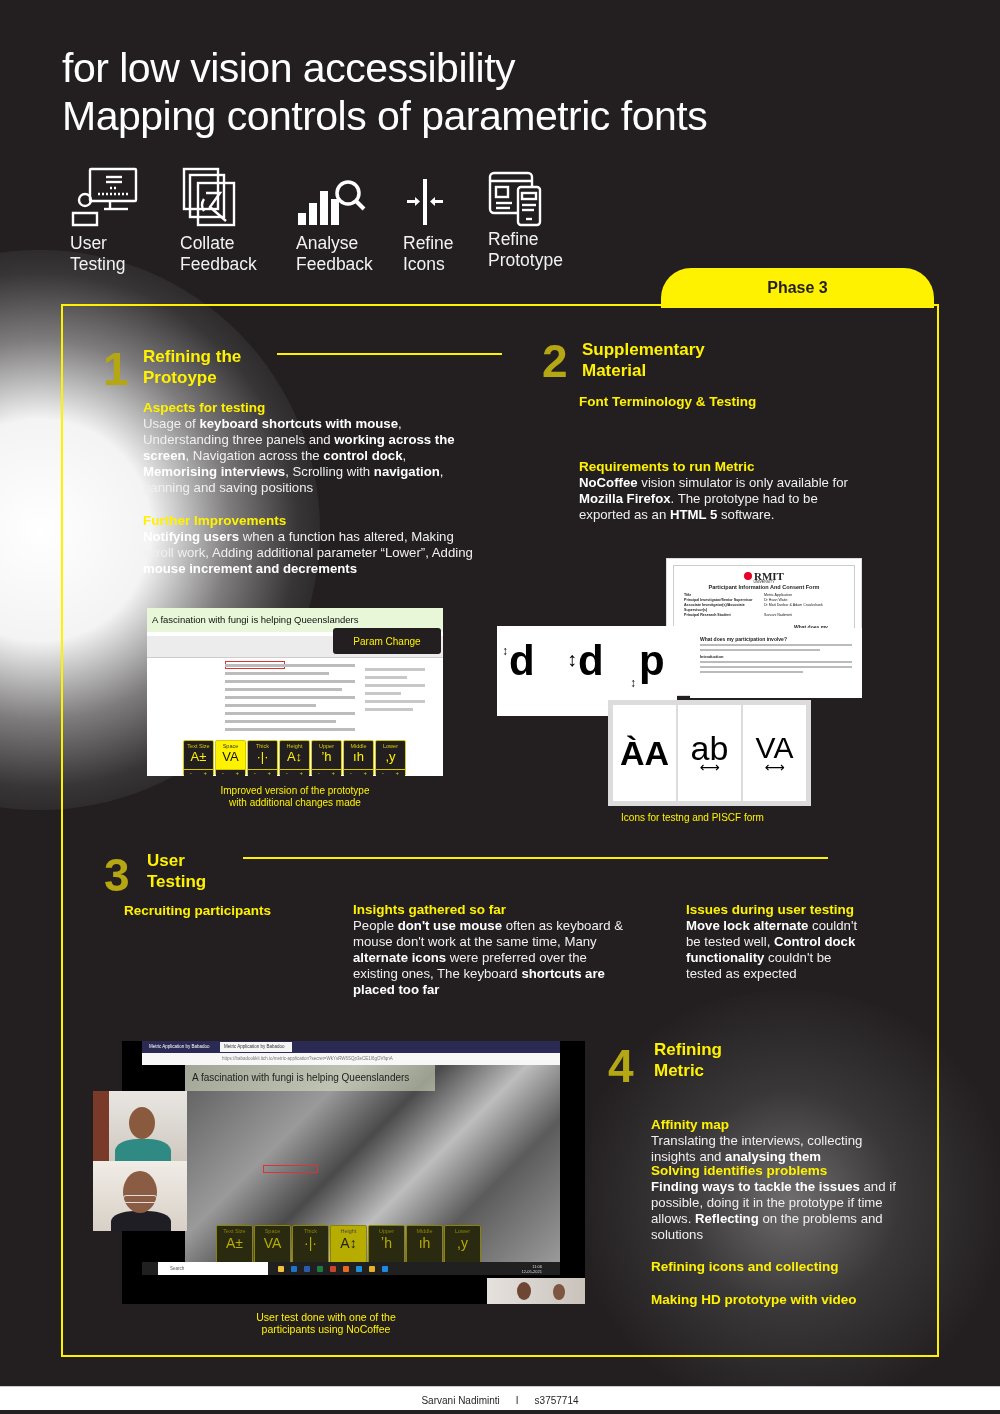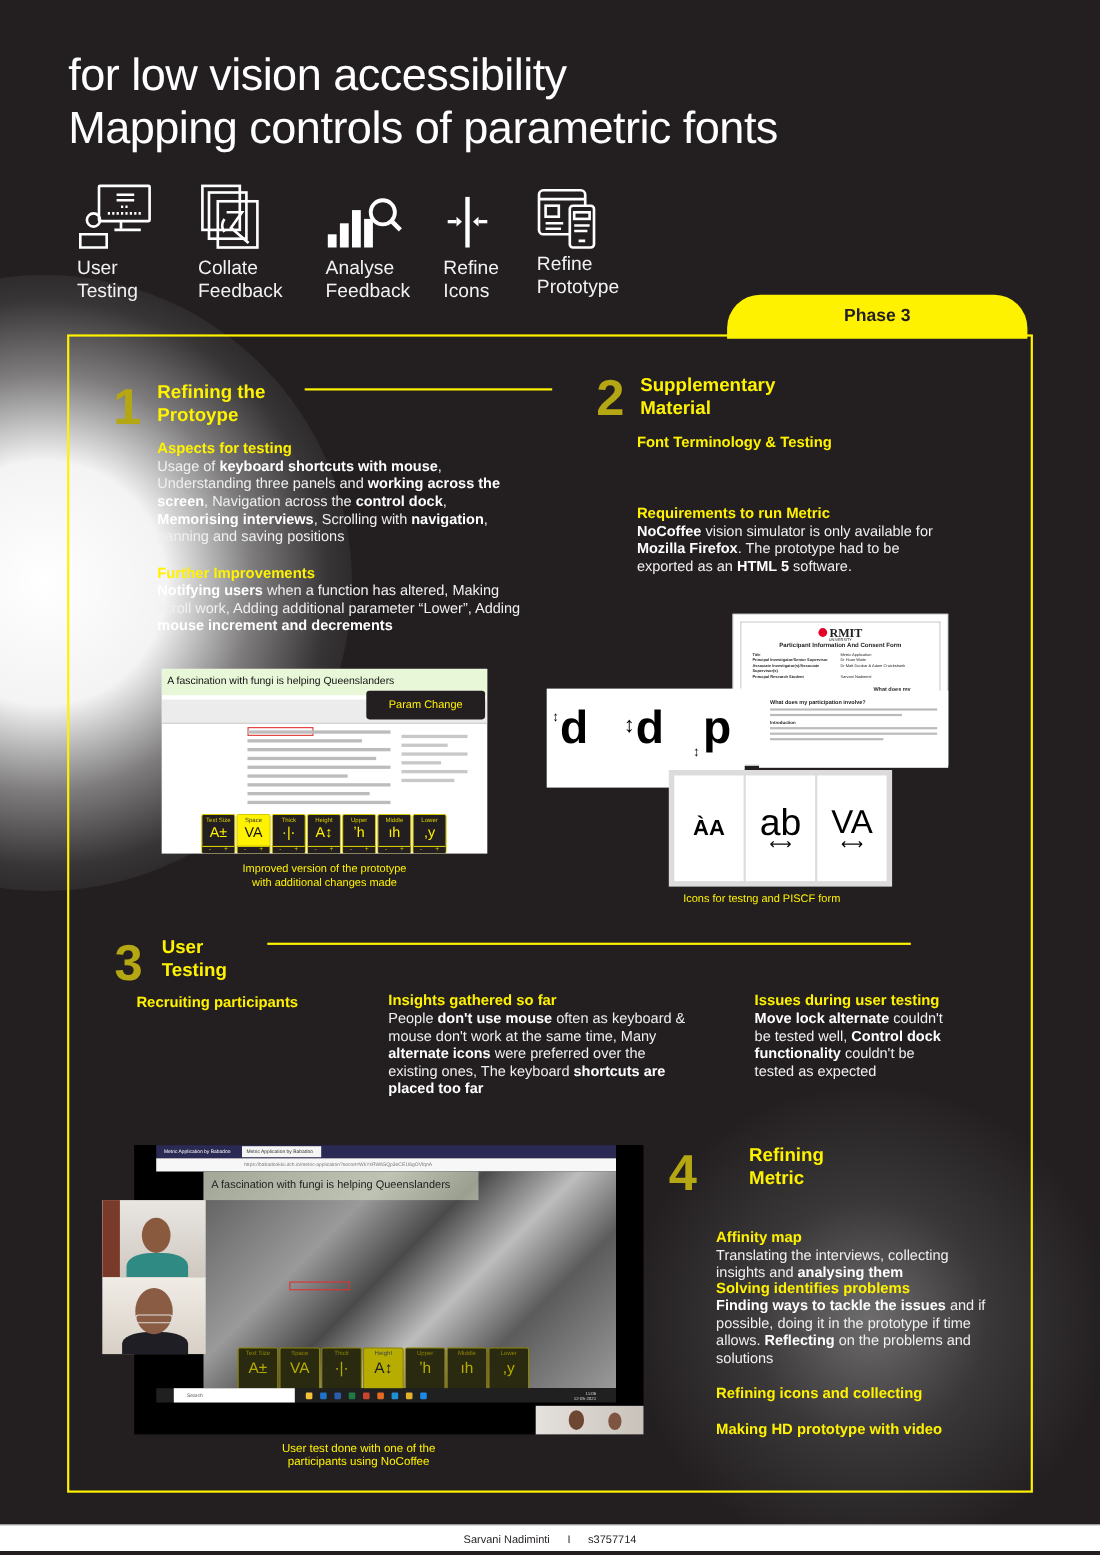--- a/index.html
+++ b/index.html
@@ -91,21 +91,21 @@
   .pis .row span:first-child { width: 80px; font-weight: 700; }
   .pis .q { font-size: 5px; font-weight: 700; margin: 6px 0 2px 10px; }
   .pis .tl { height: 2px; background: #bbb; margin: 0 10px 3px; }
 
   .dcard { position: absolute; left: 497px; top: 626px; width: 180px; height: 90px; background: #fff; color: #000; }
   .dcard .g { position: absolute; top: 12px; font-weight: 700; font-size: 42px; line-height: 46px; font-family: "Liberation Sans", sans-serif; }
   .dcard .a { position: absolute; font-size: 12px; font-weight: 700; }
 
   .icards { position: absolute; left: 608px; top: 700px; width: 203px; height: 106px; background: #dcdcdc; display: flex; gap: 2px; padding: 5px; }
   .icards .c { flex: 1; background: #fff; color: #000; display: flex; flex-direction: column; align-items: center; justify-content: center; }
-  .icards .c .g { font-size: 20px; line-height: 28px; font-weight: 700; }
+  .icards .c .g { font-size: 34px; line-height: 28px; font-weight: 700; }
   .icards .c .g.light { font-weight: 400; font-size: 34px; }
   .icards .c .ar { font-size: 14px; line-height: 10px; }
 
   
   .ut { position: absolute; left: 122px; top: 1041px; width: 463px; height: 263px; background: #000; overflow: hidden; }
   .ut .tabs { position: absolute; left: 20px; top: 0; width: 418px; height: 12px; background: #2b2a55; display: flex; align-items: center; }
   .ut .tab { height: 10px; width: 72px; margin-left: 3px; font-size: 4.5px; color: #fff; padding: 2px 4px; white-space: nowrap; overflow: hidden; }
   .ut .tab.on { background: #f5f5f5; color: #333; }
   .ut .addr { position: absolute; left: 20px; top: 12px; width: 418px; height: 12px; background: #f7f7f7; font-size: 4.5px; color: #777; padding: 3px 80px; white-space: nowrap; overflow: hidden; }
   .ut .page { position: absolute; left: 63px; top: 24px; width: 375px; height: 197px;
@@ -509,21 +509,21 @@
   <div class="head" style="left:30px; top:4px; width:14px; height:18px; background:#6d4634;"></div>
   <div class="head" style="left:66px; top:6px; width:12px; height:16px; background:#7d5540;"></div>
 </div>
 
 <div class="caption" style="left:226px; top:1311px; width:200px; font-size:10.5px;">
   <div>User test done with one of the</div>
   <div>participants  using NoCoffee</div>
 </div>
 
 <div class="sec-num" style="left:608px; top:1043px;">4</div>
-<div class="sec-title" style="left:681px; top:1039px;">
+<div class="sec-title" style="left:654px; top:1039px;">
   <span>Refining</span>
   <span>Metric</span>
 </div>
 
 <div class="block" style="left:651px; top:1098px; width:240px;margin-top:19px;">
   <div class="h">Affinity map</div>
   <div><span>Translating the interviews, collecting insights and </span><b>analysing them</b></div>
 </div>
 <div class="block" style="left:651px; top:1163px; width:255px;">
   <div class="h">Solving identifies problems</div>

